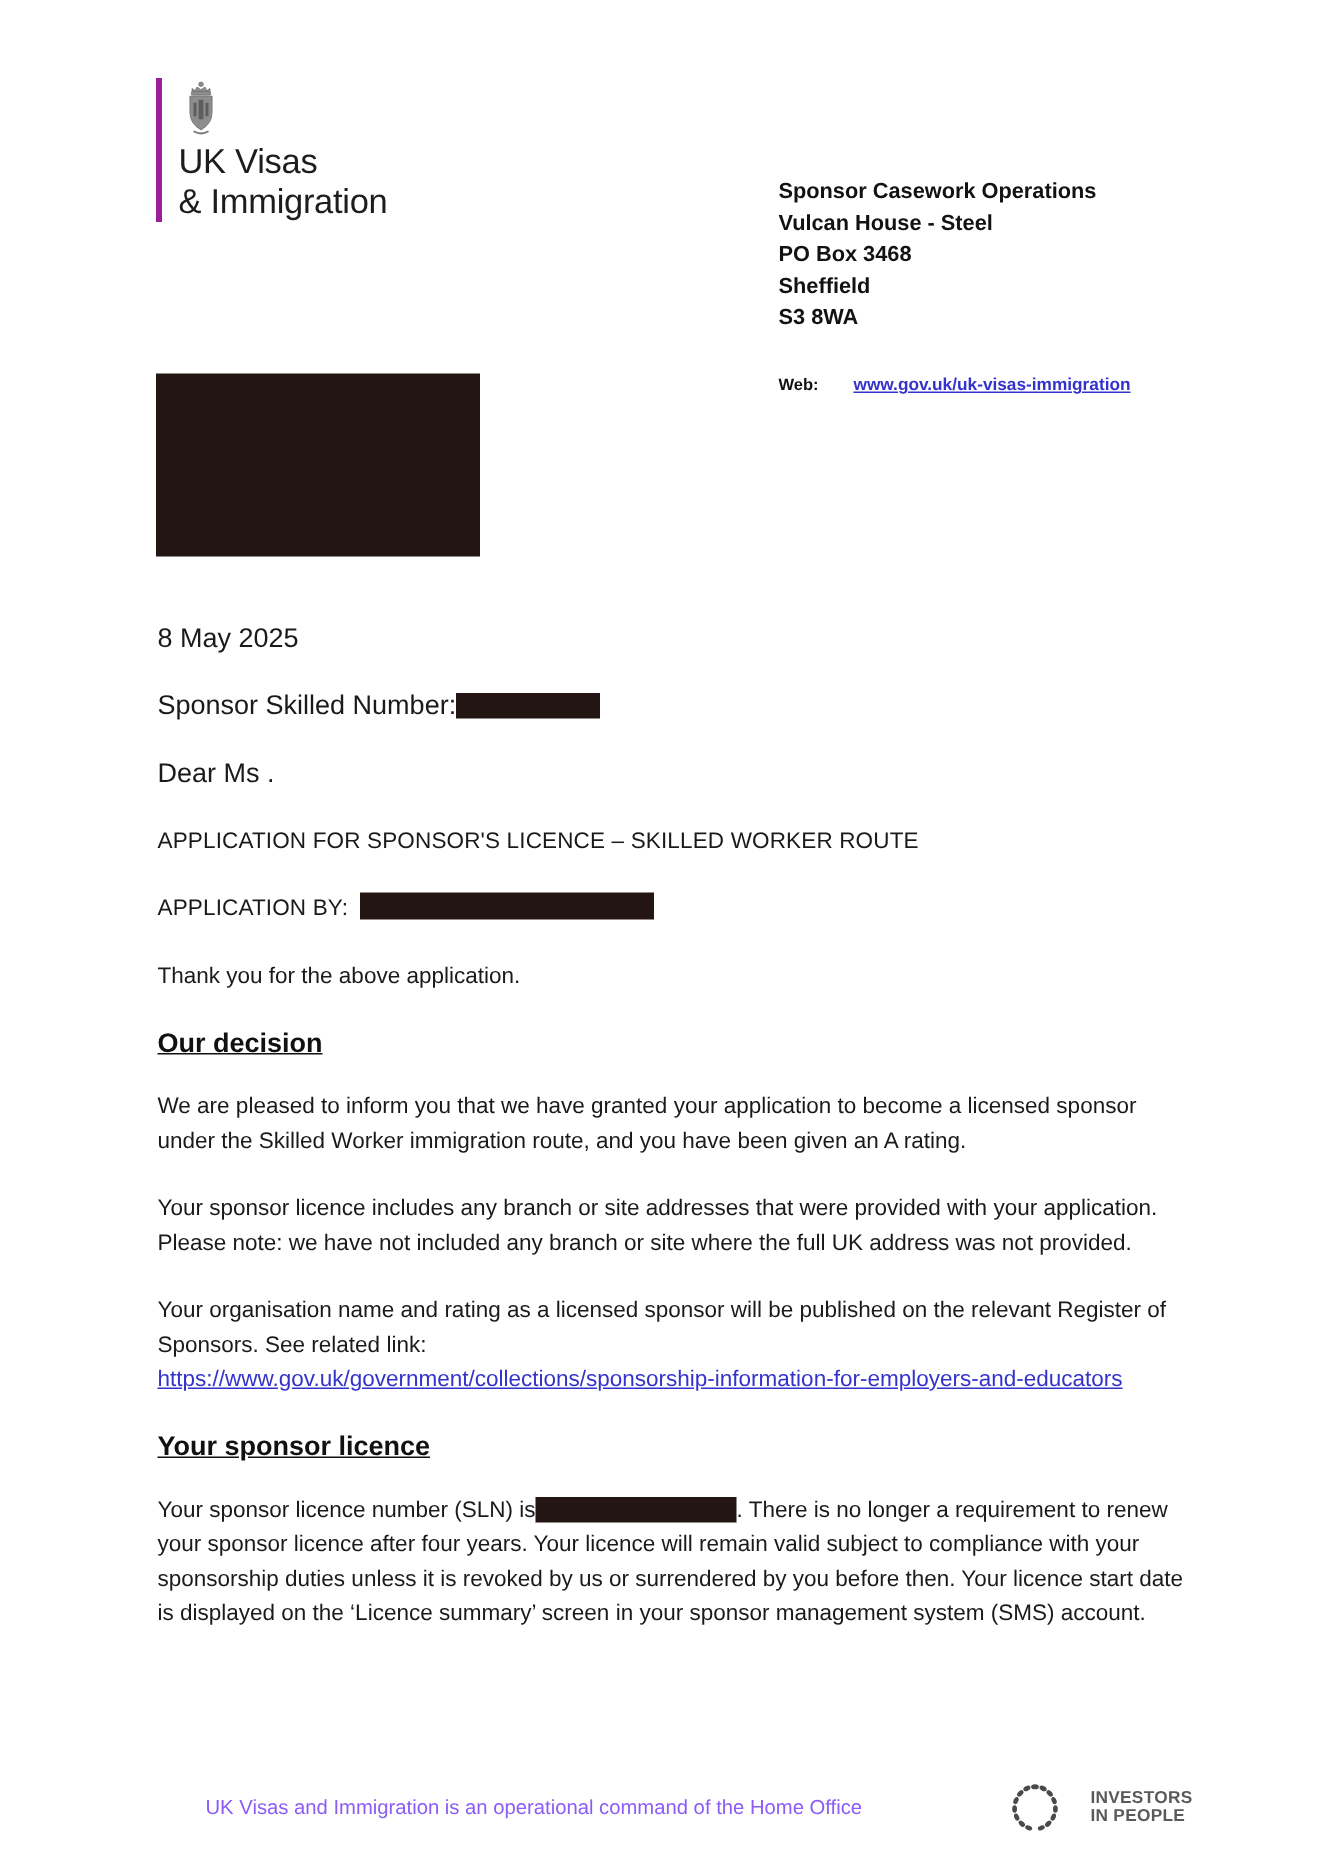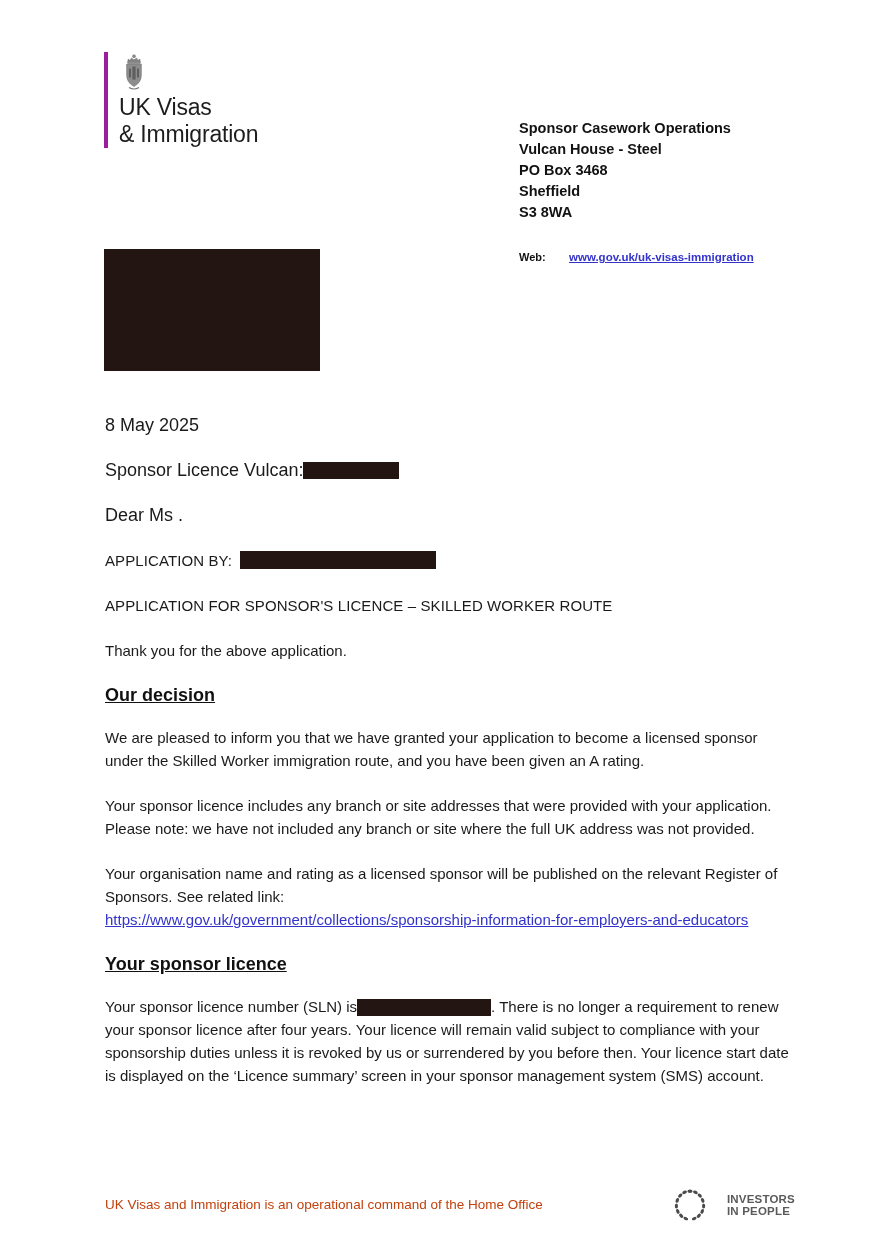--- a/index.html
+++ b/index.html
@@ -162,22 +162,23 @@
     position: absolute;
     left: 105px;
     bottom: 28px;
     width: 690px;
     display: flex;
     align-items: center;
     justify-content: space-between;
   }
   .footer-text {
     font-size: 13.5px;
-    color: #c2410c;
+    color: #8b5cf6;
     line-height: 18px;
+    margin-left: 32px;
   }
   .iip {
     display: flex;
     align-items: center;
     gap: 20px;
   }
   .iip-text {
     font-size: 11.5px;
     line-height: 12.5px;
     color: #5a5a5a;
@@ -224,27 +225,27 @@
     <span class="web-label">Web:</span>
     <a class="web-link" href="#">www.gov.uk/uk-visas-immigration</a>
   </div>
 
   <div class="redaction redact-big"></div>
 
   <div class="body-wrap">
 
     <p class="line">8 May 2025</p>
 
-    <p class="line"><span>Sponsor Licence Vulcan:</span><span class="redaction redact-inline-sln"></span></p>
+    <p class="line"><span>Sponsor Skilled Number:</span><span class="redaction redact-inline-sln"></span></p>
 
     <p class="line">Dear Ms .</p>
 
+    <p class="caps">APPLICATION FOR SPONSOR'S LICENCE – SKILLED WORKER ROUTE</p>
+
     <p class="caps"><span>APPLICATION BY:</span><span class="redaction redact-appby"></span></p>
-
-    <p class="caps">APPLICATION FOR SPONSOR'S LICENCE – SKILLED WORKER ROUTE</p>
 
     <p class="para">Thank you for the above application.</p>
 
     <h2 class="heading">Our decision</h2>
 
     <p class="para">We are pleased to inform you that we have granted your application to become a licensed sponsor under the Skilled Worker immigration route, and you have been given an A rating.</p>
 
     <p class="para">Your sponsor licence includes any branch or site addresses that were provided with your application. Please note: we have not included any branch or site where the full UK address was not provided.</p>
 
     <p class="para"><span>Your organisation name and rating as a licensed sponsor will be published on the relevant Register of Sponsors. See related link:</span><br><a class="doc-link" href="#">https://www.gov.uk/government/collections/sponsorship-information-for-employers-and-educators</a></p>

